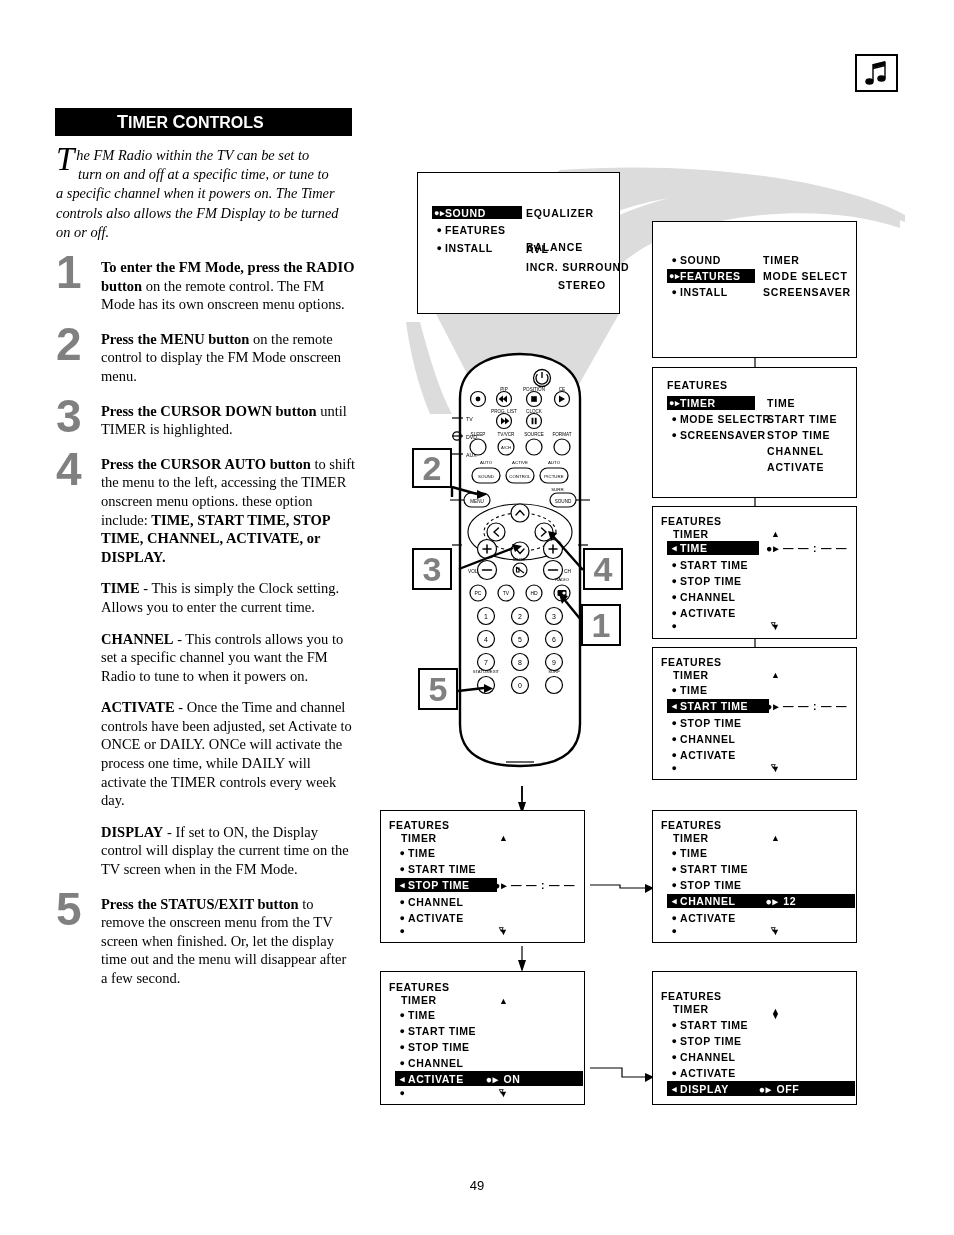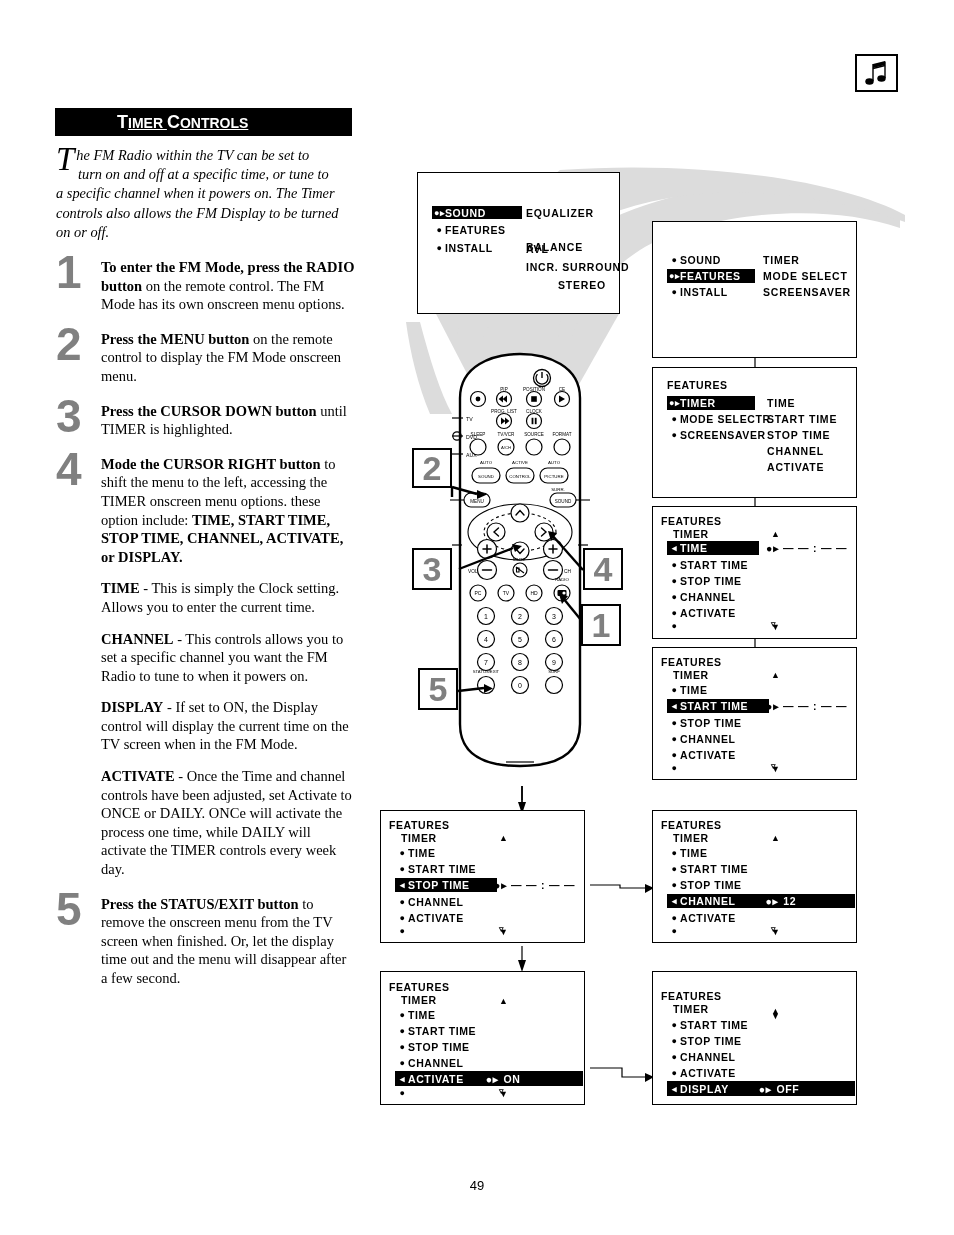--- a/index.html
+++ b/index.html
@@ -67,21 +67,21 @@
     display: flex;
     align-items: center;
   }
   .section-title {
     font-family: "Liberation Sans", sans-serif;
     font-weight: bold;
     font-size: 18px;
     padding-left: 62px;
     white-space: nowrap;
   }
-  .section-title .sc { font-size: 14px; text-decoration: underline; }
+  .section-title .sc { font-size: 16px; }
 
   
   .left-col {
     position: absolute;
     left: 56px;
     top: 146px;
     width: 300px;
   }
   .intro {
     font-family: "Liberation Serif", serif;
@@ -248,27 +248,27 @@
       <div class="step-body"><b>Press the MENU button</b><span> on the remote control to display the FM Mode onscreen menu.</span></div>
     </div>
 
     <div class="step">
       <div class="step-num">3</div>
       <div class="step-body"><b>Press the CURSOR DOWN button</b><span> until TIMER is highlighted.</span></div>
     </div>
 
     <div class="step">
       <div class="step-num">4</div>
-      <div class="step-body"><b>Mode the CURSOR RIGHT button</b><span> to shift the menu to the left, accessing the TIMER onscreen menu options. these option include: </span><b>TIME, START TIME, STOP TIME, CHANNEL, ACTIVATE, or DISPLAY.</b></div>
+      <div class="step-body"><b>Press the CURSOR AUTO button</b><span> to shift the menu to the left, accessing the TIMER onscreen menu options. these option include: </span><b>TIME, START TIME, STOP TIME, CHANNEL, ACTIVATE, or DISPLAY.</b></div>
     </div>
 
     <div class="para"><b>TIME</b><span> - This is simply the Clock setting. Allows you to enter the current time.</span></div>
     <div class="para"><b>CHANNEL</b><span> - This controls allows you to set a specific channel you want the FM Radio to tune to when it powers on.</span></div>
+    <div class="para"><b>ACTIVATE</b><span> - Once the Time and channel controls have been adjusted, set Activate to ONCE or DAILY. ONCe will activate the process one time, while DAILY will activate the TIMER controls every week day.</span></div>
     <div class="para"><b>DISPLAY</b><span> - If set to ON, the Display control will display the current time on the TV screen when in the FM Mode.</span></div>
-    <div class="para"><b>ACTIVATE</b><span> - Once the Time and channel controls have been adjusted, set Activate to ONCE or DAILY. ONCe will activate the process one time, while DAILY will activate the TIMER controls every week day.</span></div>
 
     <div class="step">
       <div class="step-num">5</div>
       <div class="step-body"><b>Press the STATUS/EXIT button</b><span> to remove the onscreen menu from the TV screen when finished. Or, let the display time out and the menu will disappear after a few second.</span></div>
     </div>
   </div>
 
   <svg class="diagram" width="954" height="1235" viewBox="0 0 954 1235">
 
     <polygon points="435,312 620,312 560,418 490,418" fill="#dcdcdc"></polygon>

